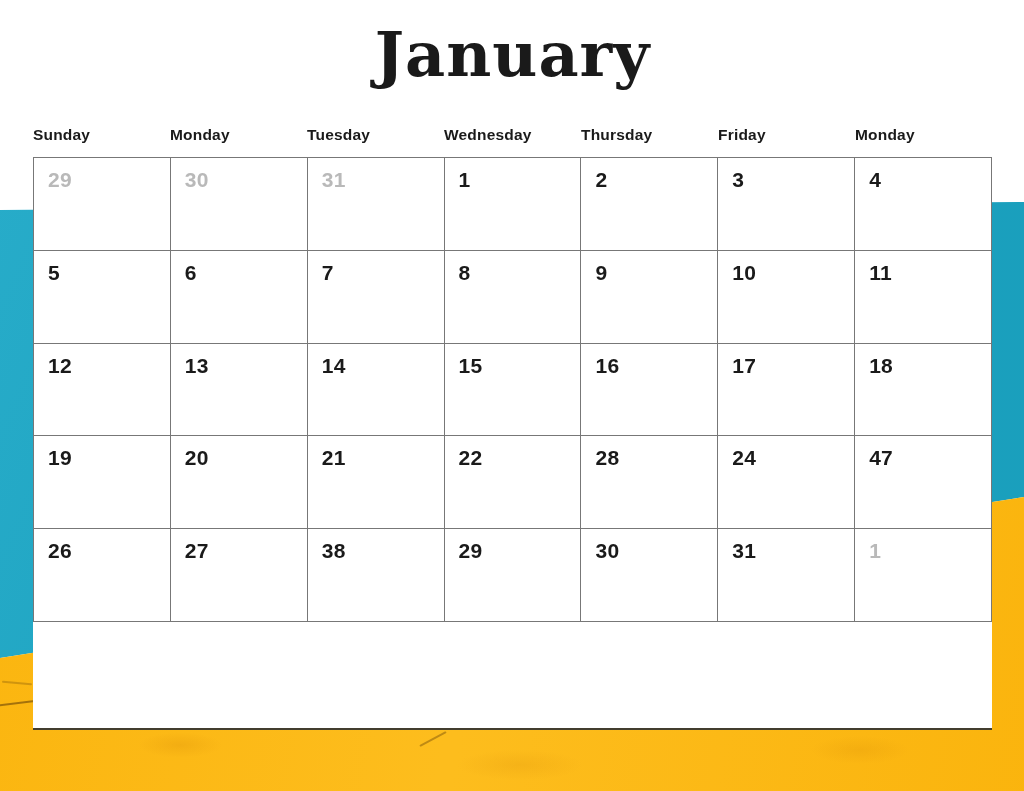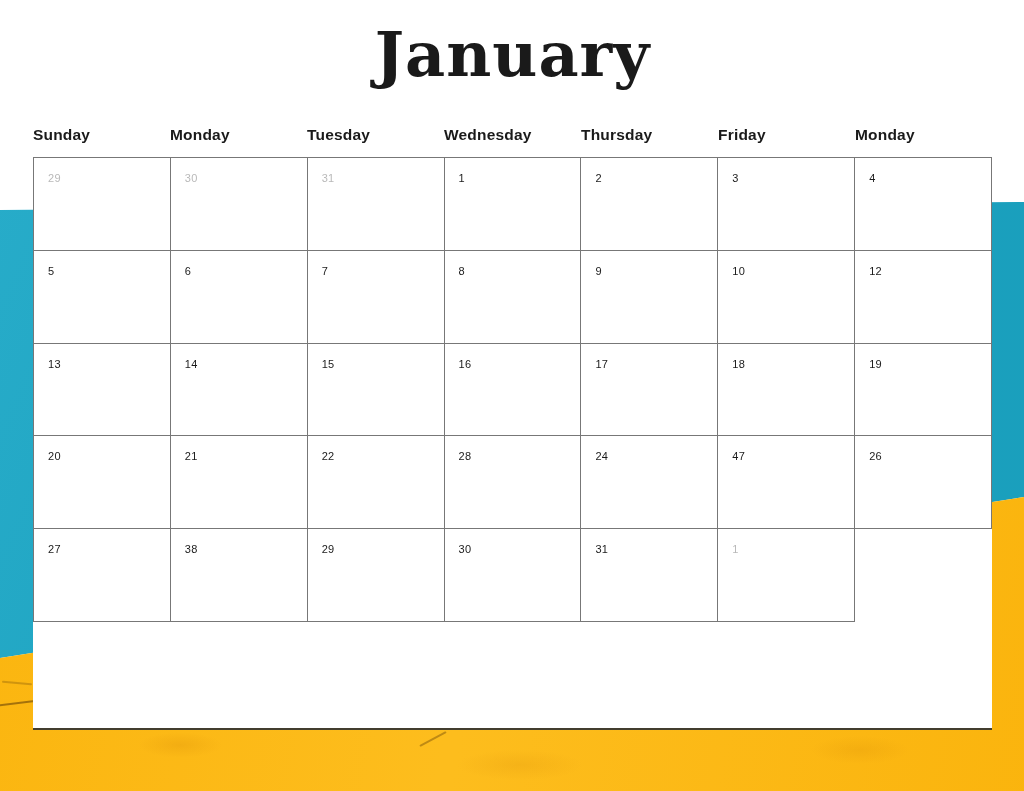--- a/index.html
+++ b/index.html
@@ -70,21 +70,21 @@
     border-top: 1px solid var(--grid, #777777);
     border-left: 1px solid var(--grid, #777777);
   }
   .cell {
     border-right: 1px solid var(--grid, #777777);
     border-bottom: 1px solid var(--grid, #777777);
     padding: 10px 0 0 14px;
     background: #ffffff;
   }
   .daynum {
-    font-size: 11px; font-weight: normal;
+    font-size: 21px; font-weight: bold;
     color: var(--ink, #1d1d1d);
     letter-spacing: 0.3px;
   }
   .daynum.muted { color: var(--muted, #b9b9b9); }
 
   .notes-area {
     position: absolute; left: 0; top: 622px; width: 959px; height: 106px;
     background: #ffffff;
   }
   .notes-label {
@@ -126,20 +126,21 @@
     <div class="cell"><span class="daynum">1</span></div>
     <div class="cell"><span class="daynum">2</span></div>
     <div class="cell"><span class="daynum">3</span></div>
     <div class="cell"><span class="daynum">4</span></div>
     <div class="cell"><span class="daynum">5</span></div>
     <div class="cell"><span class="daynum">6</span></div>
     <div class="cell"><span class="daynum">7</span></div>
     <div class="cell"><span class="daynum">8</span></div>
     <div class="cell"><span class="daynum">9</span></div>
     <div class="cell"><span class="daynum">10</span></div>
+    <div class="cell"><span class="daynum">11</span></div>
     <div class="cell"><span class="daynum">12</span></div>
     <div class="cell"><span class="daynum">13</span></div>
     <div class="cell"><span class="daynum">14</span></div>
     <div class="cell"><span class="daynum">15</span></div>
     <div class="cell"><span class="daynum">16</span></div>
     <div class="cell"><span class="daynum">17</span></div>
     <div class="cell"><span class="daynum">18</span></div>
     <div class="cell"><span class="daynum">19</span></div>
     <div class="cell"><span class="daynum">20</span></div>
     <div class="cell"><span class="daynum">21</span></div>

